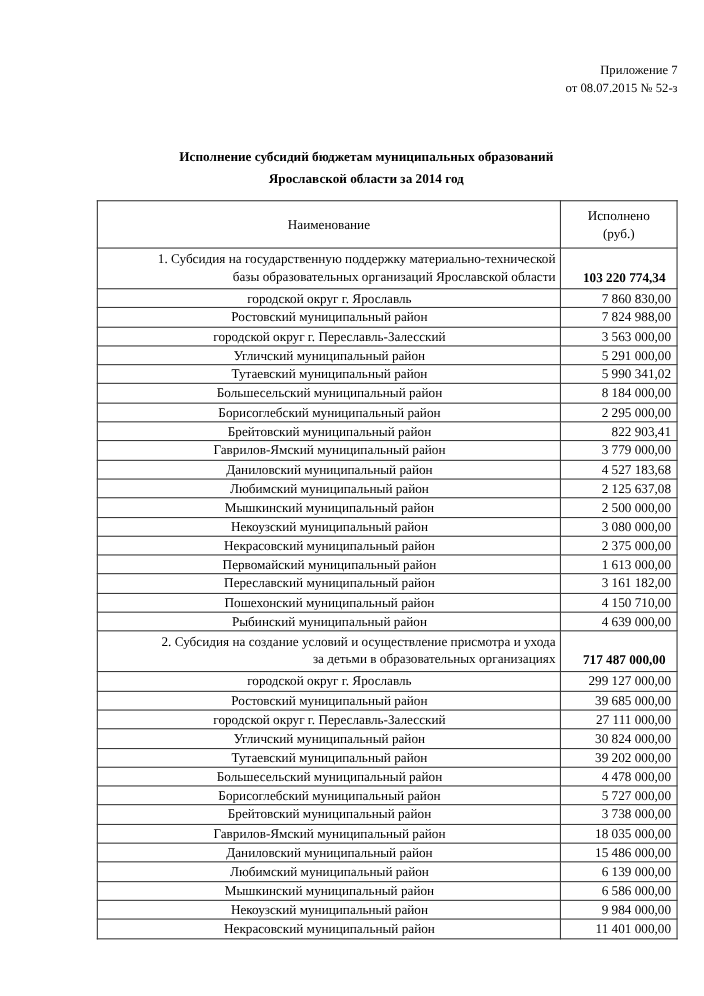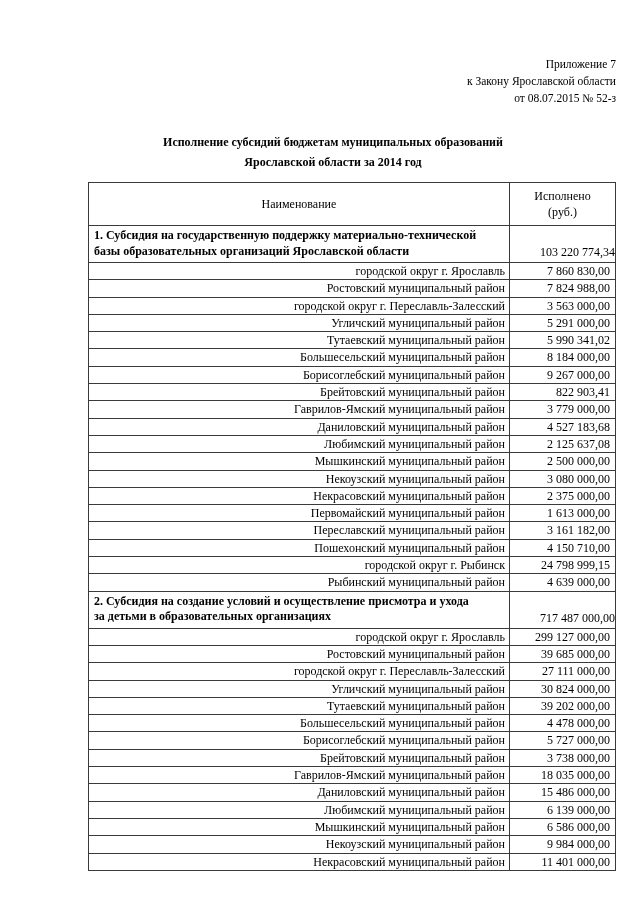--- a/index.html
+++ b/index.html
@@ -72,58 +72,57 @@
     text-align: center;
     font-weight: normal;
     height: 42px;
     line-height: 16px;
     padding: 0 4px;
   }
   .hdr-val span { display: block; }
 
   
   tr.section td.sec-name {
-    font-weight: bold;
+    font-weight: normal;
     padding: 2px 4px 3px 5px;
     line-height: 15.5px;
-    text-align: left;
+    text-align: right;
   }
   tr.section td.sec-val {
-    font-weight: normal;
+    font-weight: bold;
     text-align: right;
     vertical-align: bottom;
-    padding: 0 0 2px 0;
+    padding: 0 10px 2px 0;
   }
 
   
   tr.data td.d-name {
     height: 16.3px;
     line-height: 16.3px;
     padding: 0 4px 0 5px;
-    text-align: right;
+    text-align: center;
     white-space: nowrap;
     overflow: hidden;
   }
   tr.data td.d-val {
     height: 16.3px;
     line-height: 16.3px;
     padding: 0 5px 0 2px;
     text-align: right;
     white-space: nowrap;
     font-family: Liberation Serif, serif;
   }
 </style>
 </head>
 <body>
 
 <div class="page">
 
   <div class="doc-header">
     <div>Приложение 7</div>
-    <div>к Закону Ярославской области</div>
     <div>от  08.07.2015 № 52-з</div>
   </div>
 
   <div class="doc-title">
     <div>Исполнение субсидий бюджетам муниципальных образований</div>
     <div>Ярославской области за 2014 год</div>
   </div>
 
   <div class="tbl-wrap">
     <table class="report">
@@ -167,21 +166,21 @@
           <tr class="data">
             <td class="d-name">Тутаевский муниципальный район</td>
             <td class="d-val">5 990 341,02</td>
           </tr>
           <tr class="data">
             <td class="d-name">Большесельский муниципальный район</td>
             <td class="d-val">8 184 000,00</td>
           </tr>
           <tr class="data">
             <td class="d-name">Борисоглебский муниципальный район</td>
-            <td class="d-val">9 267 000,00</td>
+            <td class="d-val">2 295 000,00</td>
           </tr>
           <tr class="data">
             <td class="d-name">Брейтовский муниципальный район</td>
             <td class="d-val">822 903,41</td>
           </tr>
           <tr class="data">
             <td class="d-name">Гаврилов-Ямский муниципальный район</td>
             <td class="d-val">3 779 000,00</td>
           </tr>
           <tr class="data">
@@ -208,24 +207,20 @@
             <td class="d-name">Первомайский муниципальный район</td>
             <td class="d-val">1 613 000,00</td>
           </tr>
           <tr class="data">
             <td class="d-name">Переславский муниципальный район</td>
             <td class="d-val">3 161 182,00</td>
           </tr>
           <tr class="data">
             <td class="d-name">Пошехонский муниципальный район</td>
             <td class="d-val">4 150 710,00</td>
-          </tr>
-          <tr class="data">
-            <td class="d-name">городской округ г. Рыбинск</td>
-            <td class="d-val">24 798 999,15</td>
           </tr>
           <tr class="data">
             <td class="d-name">Рыбинский муниципальный район</td>
             <td class="d-val">4 639 000,00</td>
           </tr>
           <tr class="section">
             <td class="sec-name">
               <div>2. Субсидия на создание условий и осуществление присмотра и ухода</div>
               <div>за детьми в образовательных организациях</div>
             </td>

